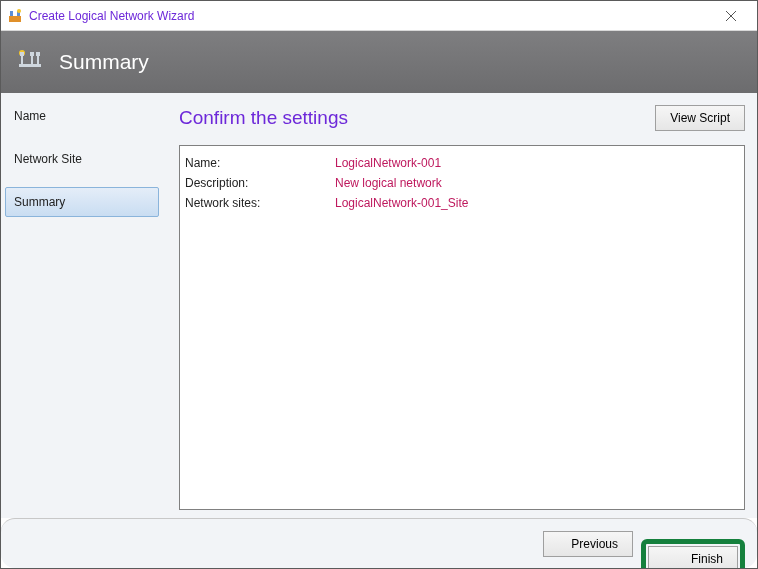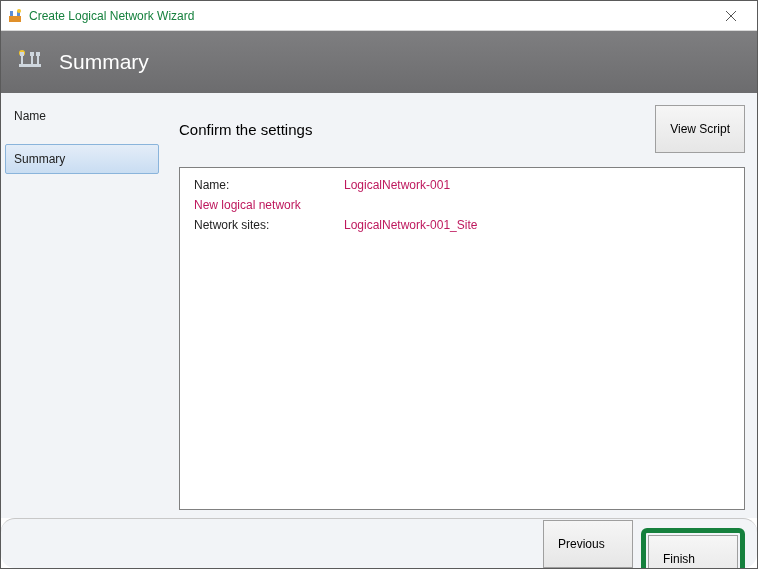--- a/index.html
+++ b/index.html
@@ -19,21 +19,21 @@
     background: #fff;
     border-bottom: 1px solid #d8d8d8;
     display: flex; align-items: center;
     padding: 0 6px;
   }
   .titlebar .app-icon {
     width: 16px; height: 16px;
     margin-right: 6px;
     display: inline-flex; align-items: center; justify-content: center;
   }
-  .titlebar-title { color: #15803d; }
+  .titlebar-title { color: #6d28d9; }
   .titlebar-spacer { flex: 1; }
   .titlebar-close {
     width: 40px; height: 100%;
     display: flex; align-items: center; justify-content: center;
     color: #555; cursor: pointer;
   }
   .titlebar-close svg { width: 10px; height: 10px; }
   
   .banner {
     height: 62px;
@@ -79,38 +79,38 @@
   .main {
     flex: 1;
     padding: 12px 12px 8px 16px;
     display: flex; flex-direction: column;
   }
   .main-header-row {
     display: flex; align-items: center; justify-content: space-between;
     margin-bottom: 14px;
   }
   .main-heading {
-    color: #000000;
-    font-size: 15px;
+    color: #6d28d9;
+    font-size: 19px;
   }
   .btn {
     background: linear-gradient(to bottom,#f6f6f6,#e6e6e6);
     border: 1px solid #9f9f9f;
-    padding: 16px 14px;
+    padding: 5px 14px;
     font: inherit;
     cursor: pointer;
     min-width: 80px;
-    text-align: left;
+    text-align: right;
   }
   .btn.wide { min-width: 90px; }
   .summary-box {
     flex: 1;
     border: 1px solid #808080;
     background: #fff;
-    padding: 10px 14px;
+    padding: 10px 5px;
   }
   .row { display: flex; margin-bottom: 6px; }
   .row-label { width: 150px; color: #222; }
   .row-value { color: #be185d; }
   
   .footer {
     height: 50px;
     border-top: 1px solid #c8c8c8;
     background: #f2f4f7;
     display: flex; align-items: center; justify-content: flex-end;
@@ -158,34 +158,36 @@
       <rect x="15" y="5" width="4" height="4" fill="#cfd7de"></rect>
       <rect x="21" y="5" width="4" height="4" fill="#cfd7de"></rect>
     </svg>
   </span>
   <span class="banner-title">Summary</span>
 </div>
 
 <div class="body">
   <div class="sidebar">
     <div class="side-item">Name</div>
+    <div class="side-item">Network Site</div>
     <div class="side-item selected">Summary</div>
   </div>
 
   <div class="main">
     <div class="main-header-row">
       <div class="main-heading">Confirm the settings</div>
       <button class="btn">View Script</button>
     </div>
     <div class="summary-box">
       <div class="row">
         <div class="row-label">Name:</div>
         <div class="row-value">LogicalNetwork-001</div>
       </div>
       <div class="row">
+        <div class="row-label">Description:</div>
         <div class="row-value">New logical network</div>
       </div>
       <div class="row">
         <div class="row-label">Network sites:</div>
         <div class="row-value">LogicalNetwork-001_Site</div>
       </div>
     </div>
   </div>
 </div>
 

